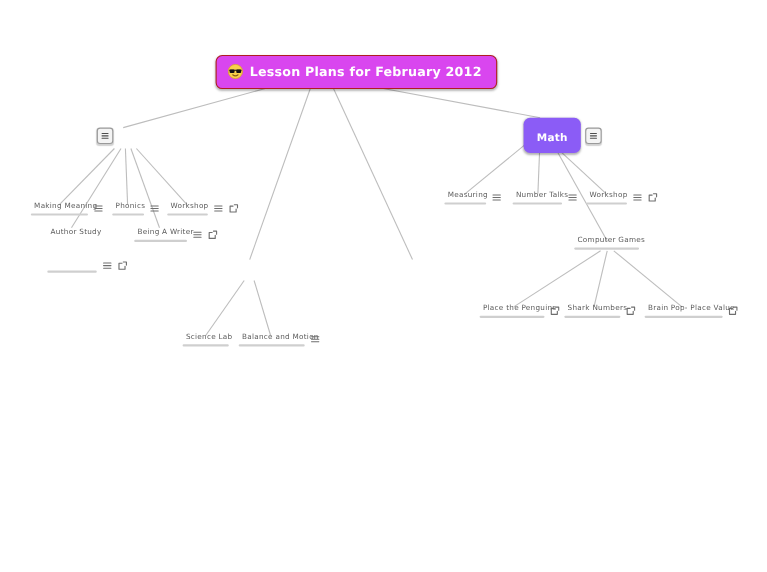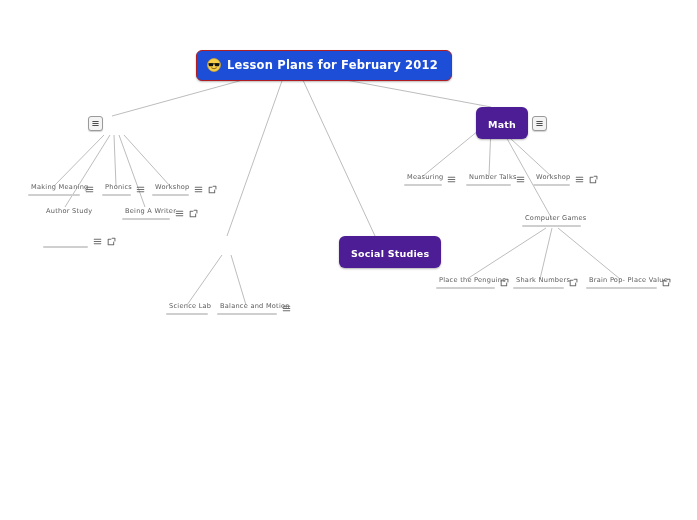--- a/index.html
+++ b/index.html
@@ -29,21 +29,21 @@
     height: 520px;
     pointer-events: none;
   }
 
   
   .root-node {
     position: absolute;
     display: flex;
     align-items: center;
     gap: 6px;
-    background: #1d4ed8;
+    background: #d946ef;
     border: 1px solid #b01d23;
     border-radius: 6px;
     padding: 7px 13px 8px 10px;
     box-shadow: 0 1px 2px rgba(0,0,0,0.28);
     white-space: nowrap;
   }
   .root-label {
     color: #ffffff;
     font-size: 11.5px;
     font-weight: bold;
@@ -58,21 +58,21 @@
 
   
   .branch-wrap {
     position: absolute;
     display: flex;
     align-items: center;
     gap: 4px;
     white-space: nowrap;
   }
   .branch-node {
-    background: #4c1d95;
+    background: #8b5cf6;
     border-radius: 6px;
     padding: 6px 12px 7px 12px;
     box-shadow: 0 1px 2px rgba(0,0,0,0.3);
   }
   .branch-label {
     color: #ffffff;
     font-size: 9.5px;
     font-weight: bold;
     letter-spacing: 0.2px;
   }
@@ -169,25 +169,20 @@
     <span class="icon-box">
       <svg viewBox="0 0 10 10" width="9" height="9">
         <rect x="1.4" y="2.1" width="7.2" height="1.1" rx="0.45" fill="#4d4d4d"></rect>
         <rect x="1.4" y="4.45" width="7.2" height="1.1" rx="0.45" fill="#4d4d4d"></rect>
         <rect x="1.4" y="6.8" width="7.2" height="1.1" rx="0.45" fill="#4d4d4d"></rect>
       </svg>
     </span>
   </div>
 
 
-  <div class="branch-wrap" id="node-social-studies" style="left: 339px; top: 236px;">
-    <div class="branch-node">
-      <span class="branch-label">Social Studies</span>
-    </div>
-  </div>
 
   <div class="branch-wrap" id="node-math" style="left: 476px; top: 107px;">
     <div class="branch-node">
       <span class="branch-label">Math</span>
     </div>
     <span class="icon-box">
       <svg viewBox="0 0 10 10" width="9" height="9">
         <rect x="1.4" y="2.1" width="7.2" height="1.1" rx="0.45" fill="#4d4d4d"></rect>
         <rect x="1.4" y="4.45" width="7.2" height="1.1" rx="0.45" fill="#4d4d4d"></rect>
         <rect x="1.4" y="6.8" width="7.2" height="1.1" rx="0.45" fill="#4d4d4d"></rect>

